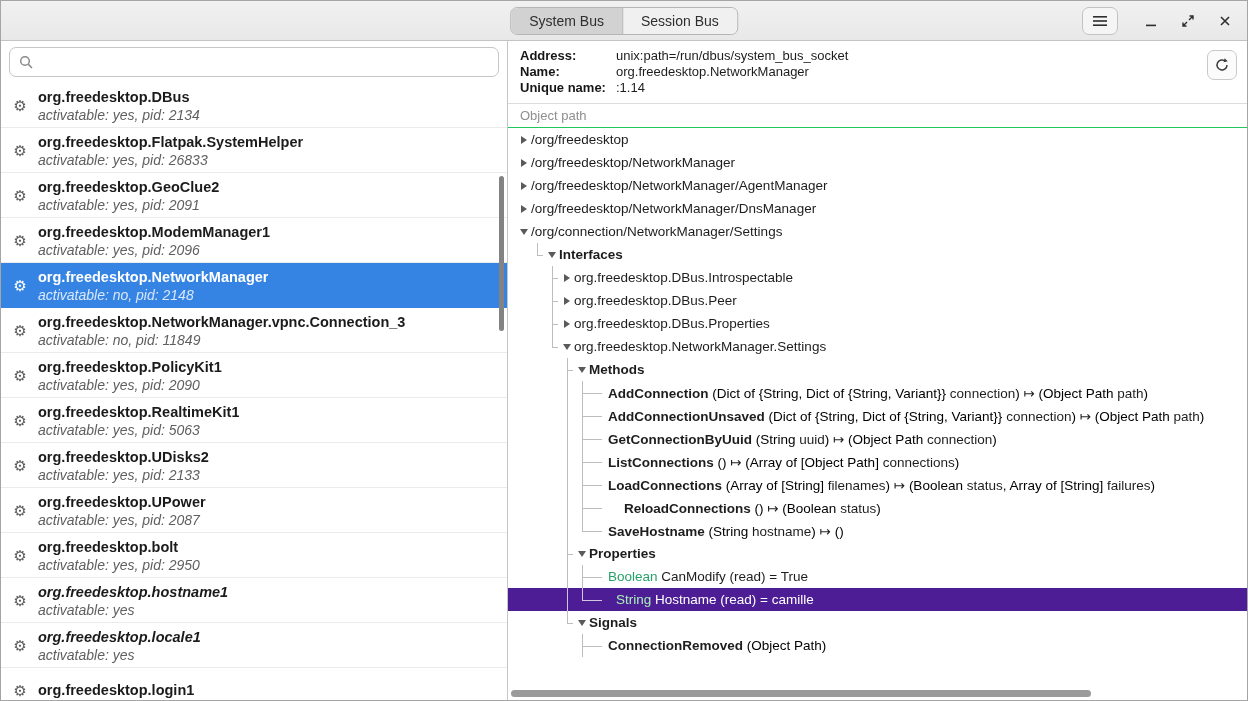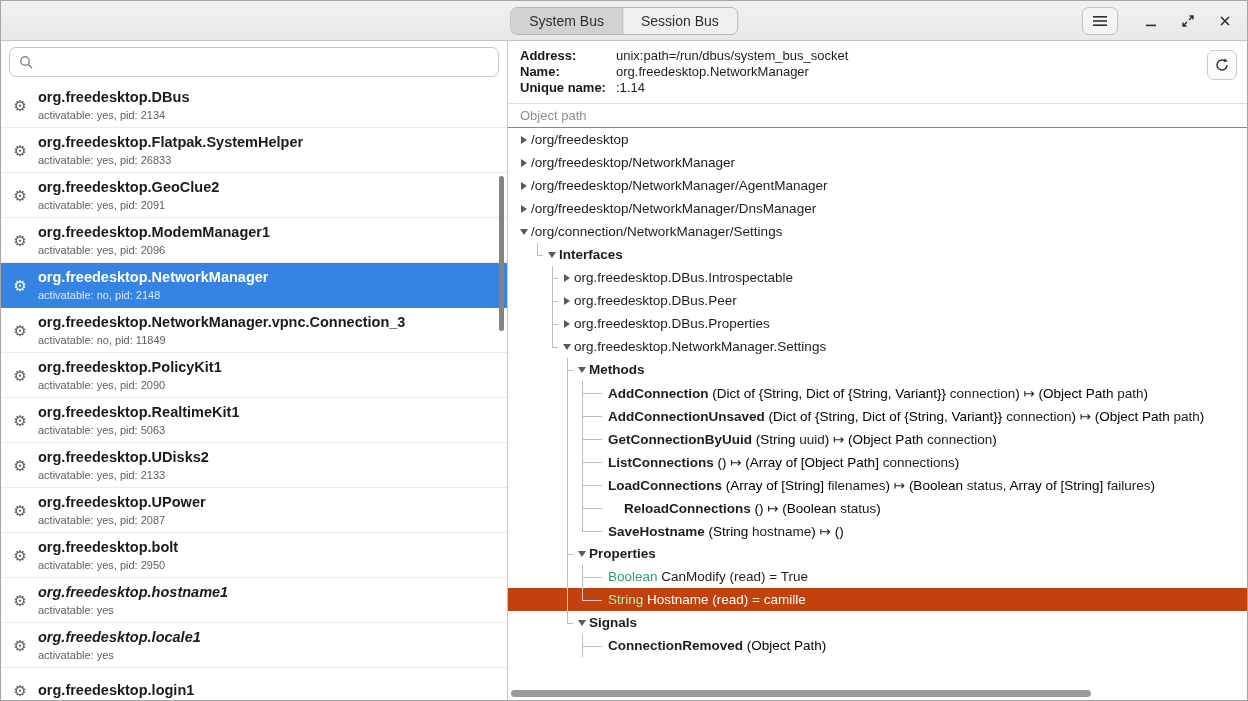--- a/index.html
+++ b/index.html
@@ -26,36 +26,36 @@
   .search-wrap { margin:6px 8px; height:30px; border:1px solid #c6c6c6; border-radius:7px; background:#fff; display:flex; align-items:center; padding:0 9px; gap:7px; }
   .search-input { flex:1; border:none; outline:none; background:transparent; font:14px "Liberation Sans",sans-serif; color:#1d1d1d; }
   .bus-list { position:absolute; top:42px; left:0; right:0; bottom:0; overflow:hidden; }
   .bus-row { height:45px; display:flex; align-items:center; gap:9px; padding:0 10px; box-shadow:inset 0 -1px #ebebeb; }
   .bus-row.sel { background:#3584e4; box-shadow:none; }
   .gear { flex:none; width:18px; text-align:center; font-size:15px; color:#5c5c5c; }
   .bus-row.sel .gear { color:#ffffff; }
   .bus-text { min-width:0; }
   .bus-title { font-size:14.5px; font-weight:bold; color:#1b1b1b; line-height:19px; white-space:nowrap; overflow:hidden; }
   .bus-title.it { font-style:italic; }
-  .bus-sub { font-size:11px; color:#5f5f5f; line-height:16px; white-space:nowrap; }
+  .bus-sub { font-size:14px; color:#5f5f5f; line-height:16px; white-space:nowrap;font-style:italic; }
   .bus-row.sel .bus-title { color:#fff; }
   .bus-row.sel .bus-sub { color:#d9e7fb; }
   .v-scroll { position:absolute; right:3px; top:135px; width:5px; height:155px; border-radius:3px; background:#838383; }
 
   
   .details { flex:1; position:relative; display:flex; flex-direction:column; min-width:0; background:#fff; }
   .info-head { flex:none; padding:7px 12px; position:relative; }
   .fields { display:grid; grid-template-columns:93px 1fr; column-gap:3px; font-size:13px; line-height:16px; }
   .f-label { font-weight:bold; color:#161616; white-space:nowrap; }
   .f-value { color:#1d1d1d; white-space:nowrap; overflow:hidden; }
   .refresh-btn { position:absolute; top:9px; right:10px; width:30px; height:30px; border:1px solid #c9c9c9; border-radius:7px; background:#fbfbfb; display:flex; align-items:center; justify-content:center; }
   .col-header { flex:none; height:25px; line-height:24px; padding-left:12px; font-size:13px; color:#8f8f8f; border-top:1px solid #dcdcdc; border-bottom:1px solid #22c55e; }
   .tree { flex:1; overflow:hidden; font-size:13.5px; }
   .trow { height:23px; display:flex; align-items:center; white-space:nowrap; overflow:hidden; position:relative; }
-  .trow.sel { background:#c2410c; }
+  .trow.sel { background:#4c1d95;gap:8px; }
   .trow.g3::before { content:""; position:absolute; left:59px; top:0; bottom:0; width:1px; background:#bdbdbd; }
   .trow.sel.g3::before { background:rgba(255,255,255,.75); }
 
   .conn { position:relative; flex:none; align-self:stretch; }
   .conn.tee, .conn.corner { width:13px; }
   .conn.leaf-tee, .conn.leaf-corner { width:27px; margin-right:5px; }
   .conn::before { content:""; position:absolute; left:6px; top:0; bottom:0; width:1px; background:#bdbdbd; }
   .conn.corner::before, .conn.leaf-corner::before { bottom:50%; }
   .conn::after { content:""; position:absolute; left:6px; right:1px; top:50%; height:1px; background:#bdbdbd; }
   .trow.sel .conn::before, .trow.sel .conn::after { background:rgba(255,255,255,.75); }

